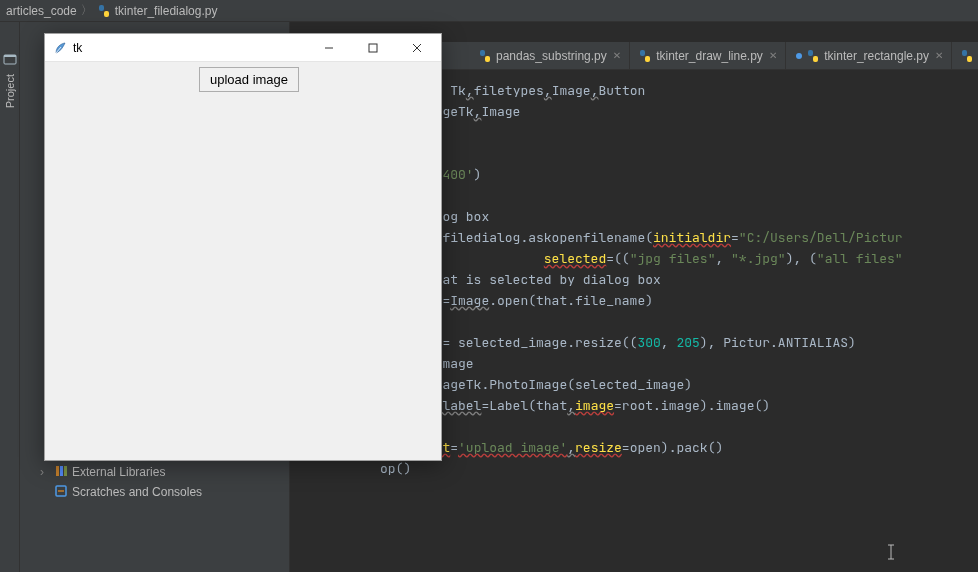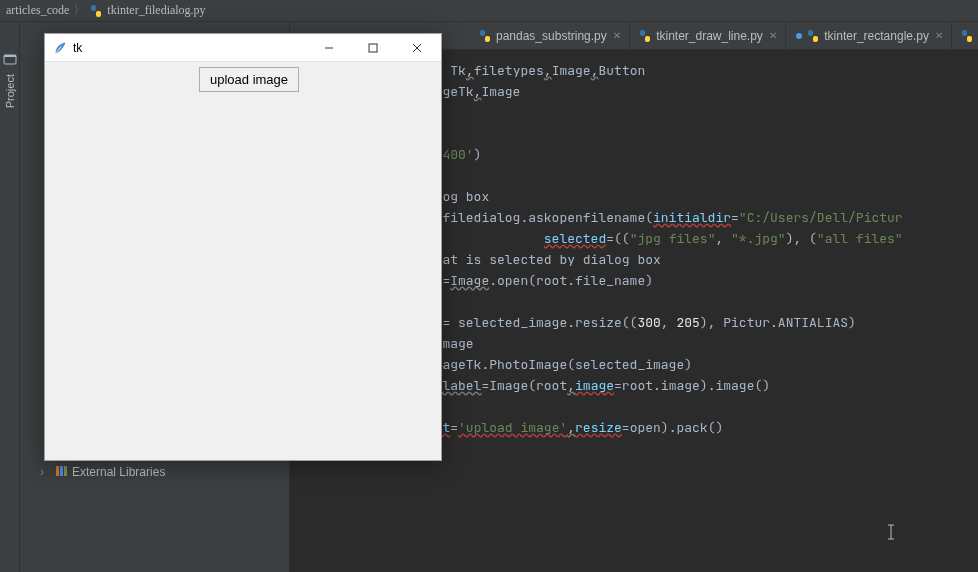--- a/index.html
+++ b/index.html
@@ -16,21 +16,21 @@
 .breadcrumb {
   height: 22px;
   background: #3c3f41;
   border-bottom: 1px solid #323232;
   display: flex;
   align-items: center;
   padding: 0 6px;
   gap: 4px;
   color: #bbbbbb;
 }
-.breadcrumb .crumb { display: flex; align-items: flex-end; gap: 4px; font-family: Liberation Serif, serif; }
+.breadcrumb .crumb { display: flex; align-items: flex-end; gap: 4px; }
 .breadcrumb .sep { color: #808080; }
 .py-icon {
   width: 14px; height: 14px;
   display: inline-flex; align-items: center; justify-content: center;
 }
 .main-area {
   display: flex;
   height: 550px;
 }
 .sidebar-rail {
@@ -69,20 +69,21 @@
   height: 20px;
   padding-left: 14px;
 }
 .tree-row .chev { width: 10px; color: #808080; }
 .editor {
   flex: 1;
   display: flex;
   flex-direction: column;
   background: #2b2b2b;
   min-width: 0;
+  margin-top: 20px;
 }
 .tabs {
   height: 28px;
   background: #3c3f41;
   border-bottom: 1px solid #323232;
   display: flex;
   align-items: stretch;
   padding-left: 180px;
   overflow: hidden;
 }
@@ -103,22 +104,22 @@
   font-family: "JetBrains Mono", "Consolas", monospace;
   font-size: 13px;
   line-height: 21px;
   white-space: pre;
   color: #a9b7c6;
   position: relative;
   overflow: hidden;
 }
 .kw { color: #cc7832; }
 .str { color: #6a8759; }
-.num { color: #e5e5e5; }
-.par { color: #7dd3fc; }
+.num { color: #14b8a6; }
+.par { color: #fde047; }
 .fn  { color: #ffc66d; }
 .warn { text-decoration: underline wavy #808080; text-decoration-skip-ink: none; }
 .err  { text-decoration: underline wavy #bc3f3c; text-decoration-skip-ink: none; }
 .text-cursor {
   position: absolute;
   left: 534px;
   top: 452px;
   width: 10px;
   height: 18px;
   color: #bbbbbb;
@@ -194,20 +195,30 @@
         <span class="chev">›</span>
         <span>
           <svg viewBox="0 0 14 14" width="14" height="14">
               <rect x="2" y="2" width="3" height="10" fill="#c47f2b"></rect>
               <rect x="6" y="2" width="3" height="10" fill="#548af7"></rect>
               <rect x="10" y="2" width="3" height="10" fill="#7d9447"></rect>
             </svg>
         </span>
         <span>External Libraries</span>
       </div>
+      <div class="tree-row">
+        <span class="chev"></span>
+        <span>
+          <svg viewBox="0 0 14 14" width="14" height="14">
+              <rect x="2" y="2" width="10" height="10" rx="1" fill="none" stroke="#4e9ae6" stroke-width="1.5"></rect>
+              <path d="M4 7 l6 0" stroke="#c47f2b" stroke-width="1.5"></path>
+            </svg>
+        </span>
+        <span>Scratches and Consoles</span>
+      </div>
     </div>
   </div>
 
   <div class="editor">
     <div class="tabs">
       <div class="tab">
         <span class="py-icon">
             <svg viewBox="0 0 14 14" width="14" height="14">
               <rect x="2" y="1" width="5" height="6" rx="2" fill="#3573a5"></rect>
               <rect x="7" y="7" width="5" height="6" rx="2" fill="#ffd43b"></rect>
@@ -251,26 +262,26 @@
     <div class="code"><span>r </span><span class="kw">import</span><span> Tk</span><span class="warn">,</span><span>filetypes</span><span class="warn">,</span><span>Image</span><span class="warn">,</span><span>Button</span>
 <span class="kw">port</span><span> ImageTk</span><span class="warn">,</span><span>Image</span>
 
 
 <span class="fn">ry(</span><span class="str">'400x400'</span><span>)</span>
 
 <span>e a dialog box</span>
 <span>le_name</span><span>=filedialog.askopenfilename(</span><span class="par err">initialdir</span><span>=</span><span class="str">"C:/Users/Dell/Pictur</span>
                      <span class="par err">selected</span><span>=((</span><span class="str">"jpg files"</span><span>, </span><span class="str">"*.jpg"</span><span>), (</span><span class="str">"all files"</span>
 <span> path that is selected by dialog box</span>
-<span>d_image =</span><span class="warn">Image</span><span>.open(root.file_name)</span>
+<span>d_image =</span><span class="warn">Image</span><span>.open(that.file_name)</span>
 <span>e image</span>
 <span>d_image = selected_image.resize((</span><span class="num">300</span><span>, </span><span class="num">205</span><span>), Pictur.ANTIALIAS)</span>
 <span>ays an image</span>
 <span>age = ImageTk.PhotoImage(selected_image)</span>
-<span class="warn">d_image_label</span><span>=Image(root</span><span class="warn">,</span><span class="par err">image</span><span>=root.image).image()</span>
+<span class="warn">d_image_label</span><span>=Label(that</span><span class="warn">,</span><span class="par err">image</span><span>=root.image).image()</span>
 
 <span>root</span><span class="warn">,</span><span class="par err">text</span><span>=</span><span class="str err">'upload image'</span><span class="warn">,</span><span class="par err">resize</span><span>=open).pack()</span>
 <span>op()</span>
       <span class="text-cursor">
         <svg viewBox="0 0 10 18" width="10" height="18">
             <path d="M5 2 v14 M2 2 h6 M2 16 h6" stroke="#bbbbbb" stroke-width="1" fill="none"></path>
           </svg>
       </span>
     </div>
   </div>

